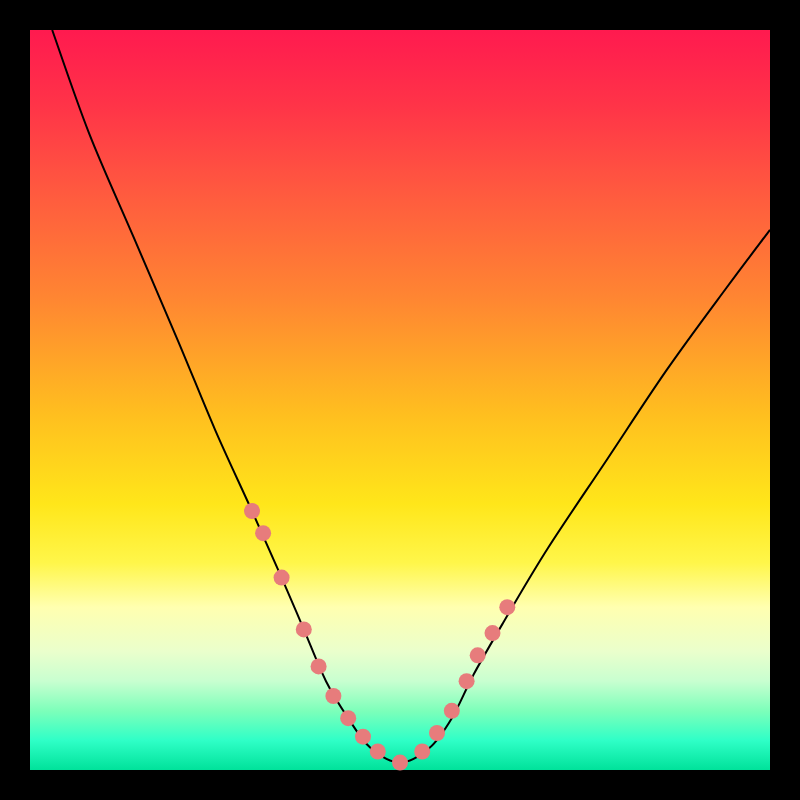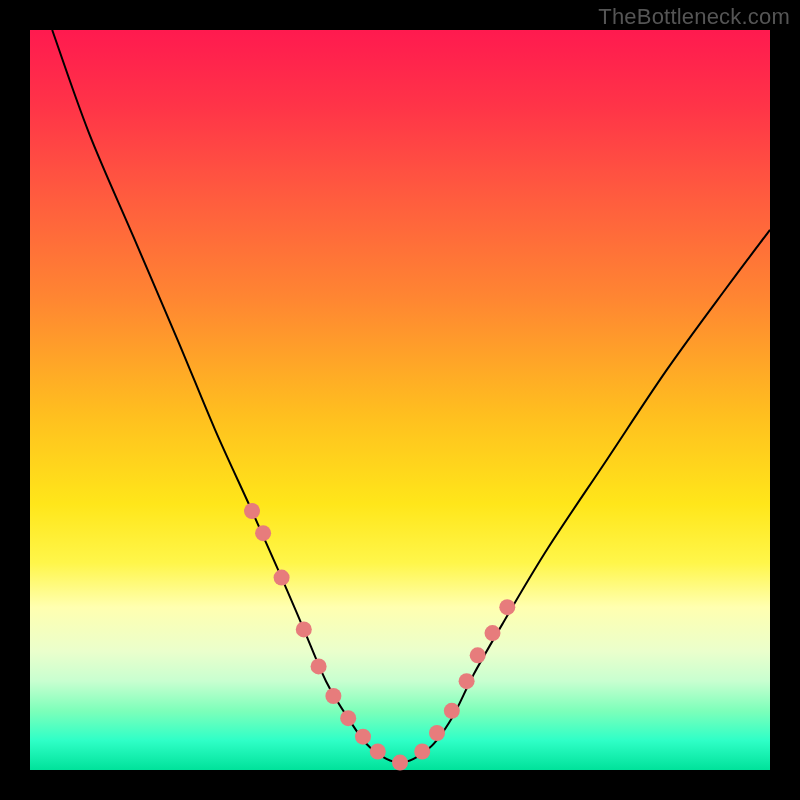--- a/index.html
+++ b/index.html
@@ -64,21 +64,20 @@
   }
   .marker {
     fill: #e77c7c;
     stroke: none;
   }
 </style>
 </head>
 <body>
 
 <div class="frame">
-  <div class="watermark">TheBottleneck.com</div>
 
   <div class="plot-area">
     <svg class="curve" viewBox="0 0 740 740" preserveAspectRatio="none">
       <path id="curve-path" class="curve-path" d="M 22.2 0.0 C 28.4 17.3, 45.6 69.1, 59.2 103.6 C 72.8 138.1, 88.8 172.7, 103.6 207.2 C 118.4 241.7, 134.4 278.7, 148.0 310.8 C 161.6 342.9, 172.7 371.2, 185.0 399.6 C 197.3 428.0, 210.9 456.3, 222.0 481.0 C 233.1 505.7, 243.0 527.9, 251.6 547.6 C 260.2 567.3, 266.4 582.1, 273.8 599.4 C 281.2 616.7, 288.6 636.4, 296.0 651.2 C 303.4 666.0, 310.8 677.1, 318.2 688.2 C 325.6 699.3, 331.8 710.4, 340.4 717.8 C 349.0 725.2, 360.1 732.6, 370.0 732.6 C 379.9 732.6, 391.0 725.2, 399.6 717.8 C 408.2 710.4, 414.4 700.5, 421.8 688.2 C 429.2 675.9, 435.4 659.8, 444.0 643.8 C 452.6 627.8, 461.3 613.0, 473.6 592.0 C 485.9 571.0, 500.7 545.1, 518.0 518.0 C 535.3 490.9, 557.5 458.8, 577.2 429.2 C 596.9 399.6, 616.7 368.8, 636.4 340.4 C 656.1 312.0, 678.3 282.4, 695.6 259.0 C 712.9 235.6, 732.6 209.7, 740.0 199.8"></path>
       <g id="markers-group">
           <circle cx="222.0" cy="481.0" r="8" class="marker"></circle>
           <circle cx="233.1" cy="503.2" r="8" class="marker"></circle>
           <circle cx="251.6" cy="547.6" r="8" class="marker"></circle>
           <circle cx="273.8" cy="599.4" r="8" class="marker"></circle>
           <circle cx="288.6" cy="636.4" r="8" class="marker"></circle>

